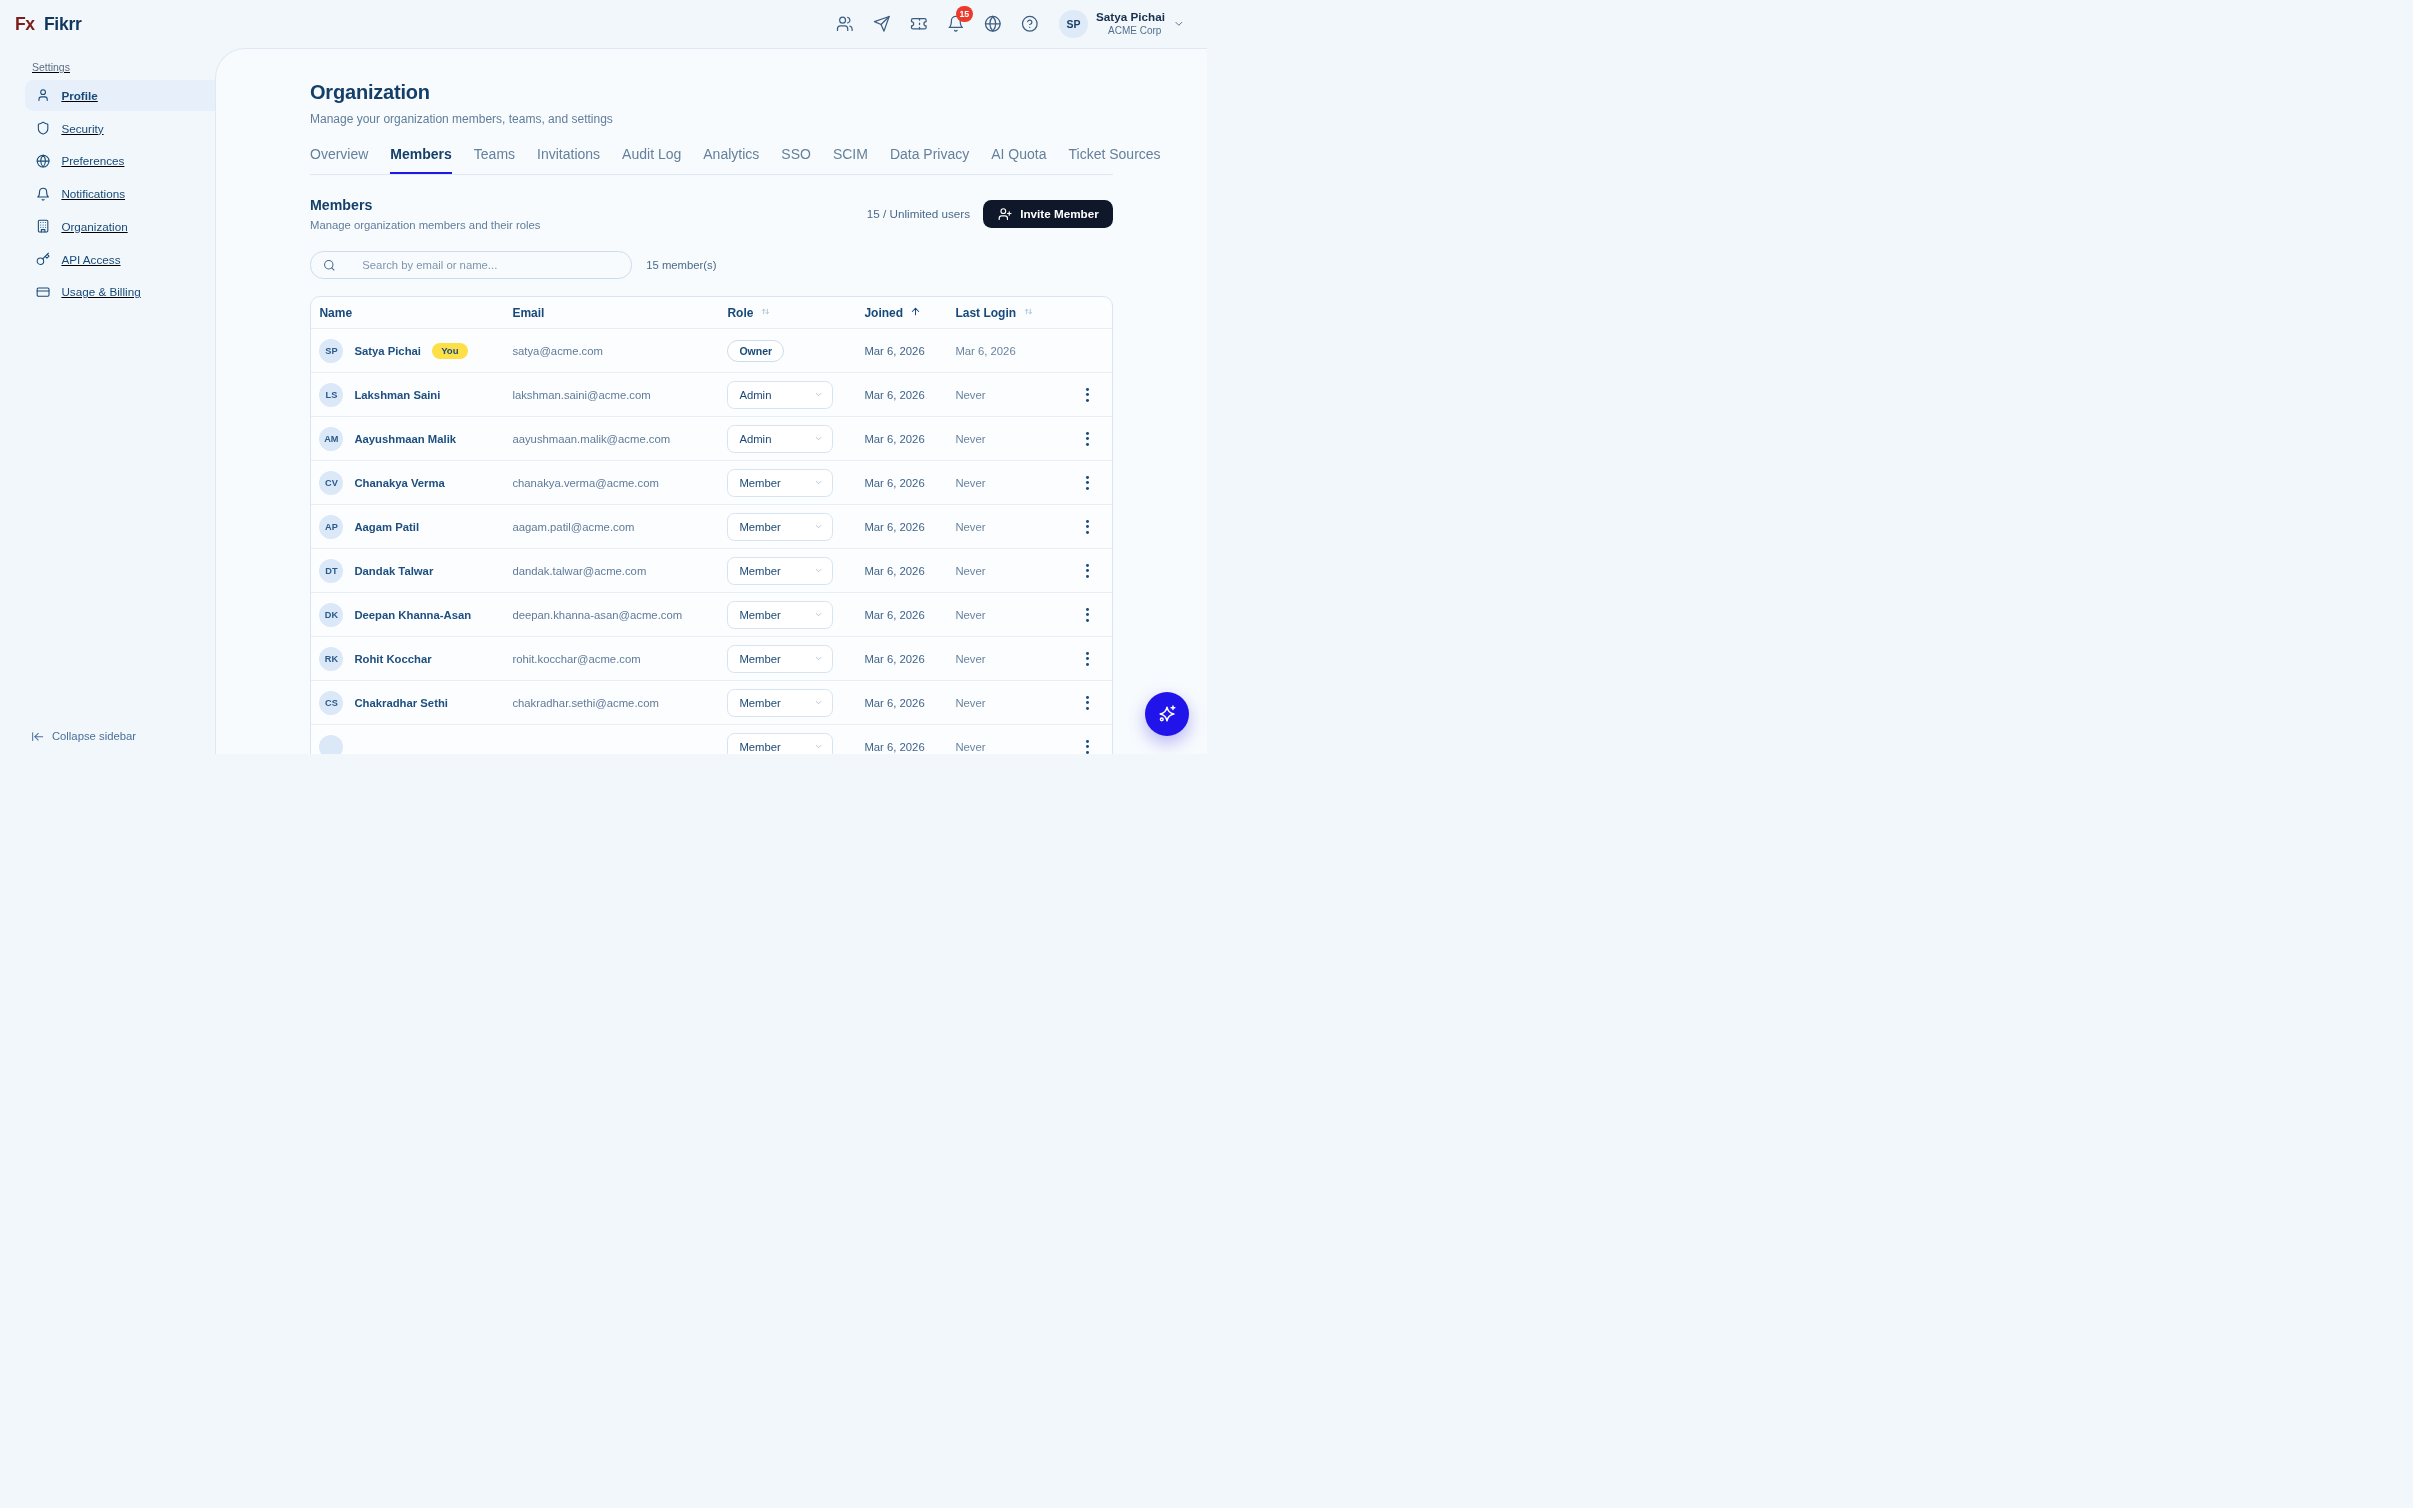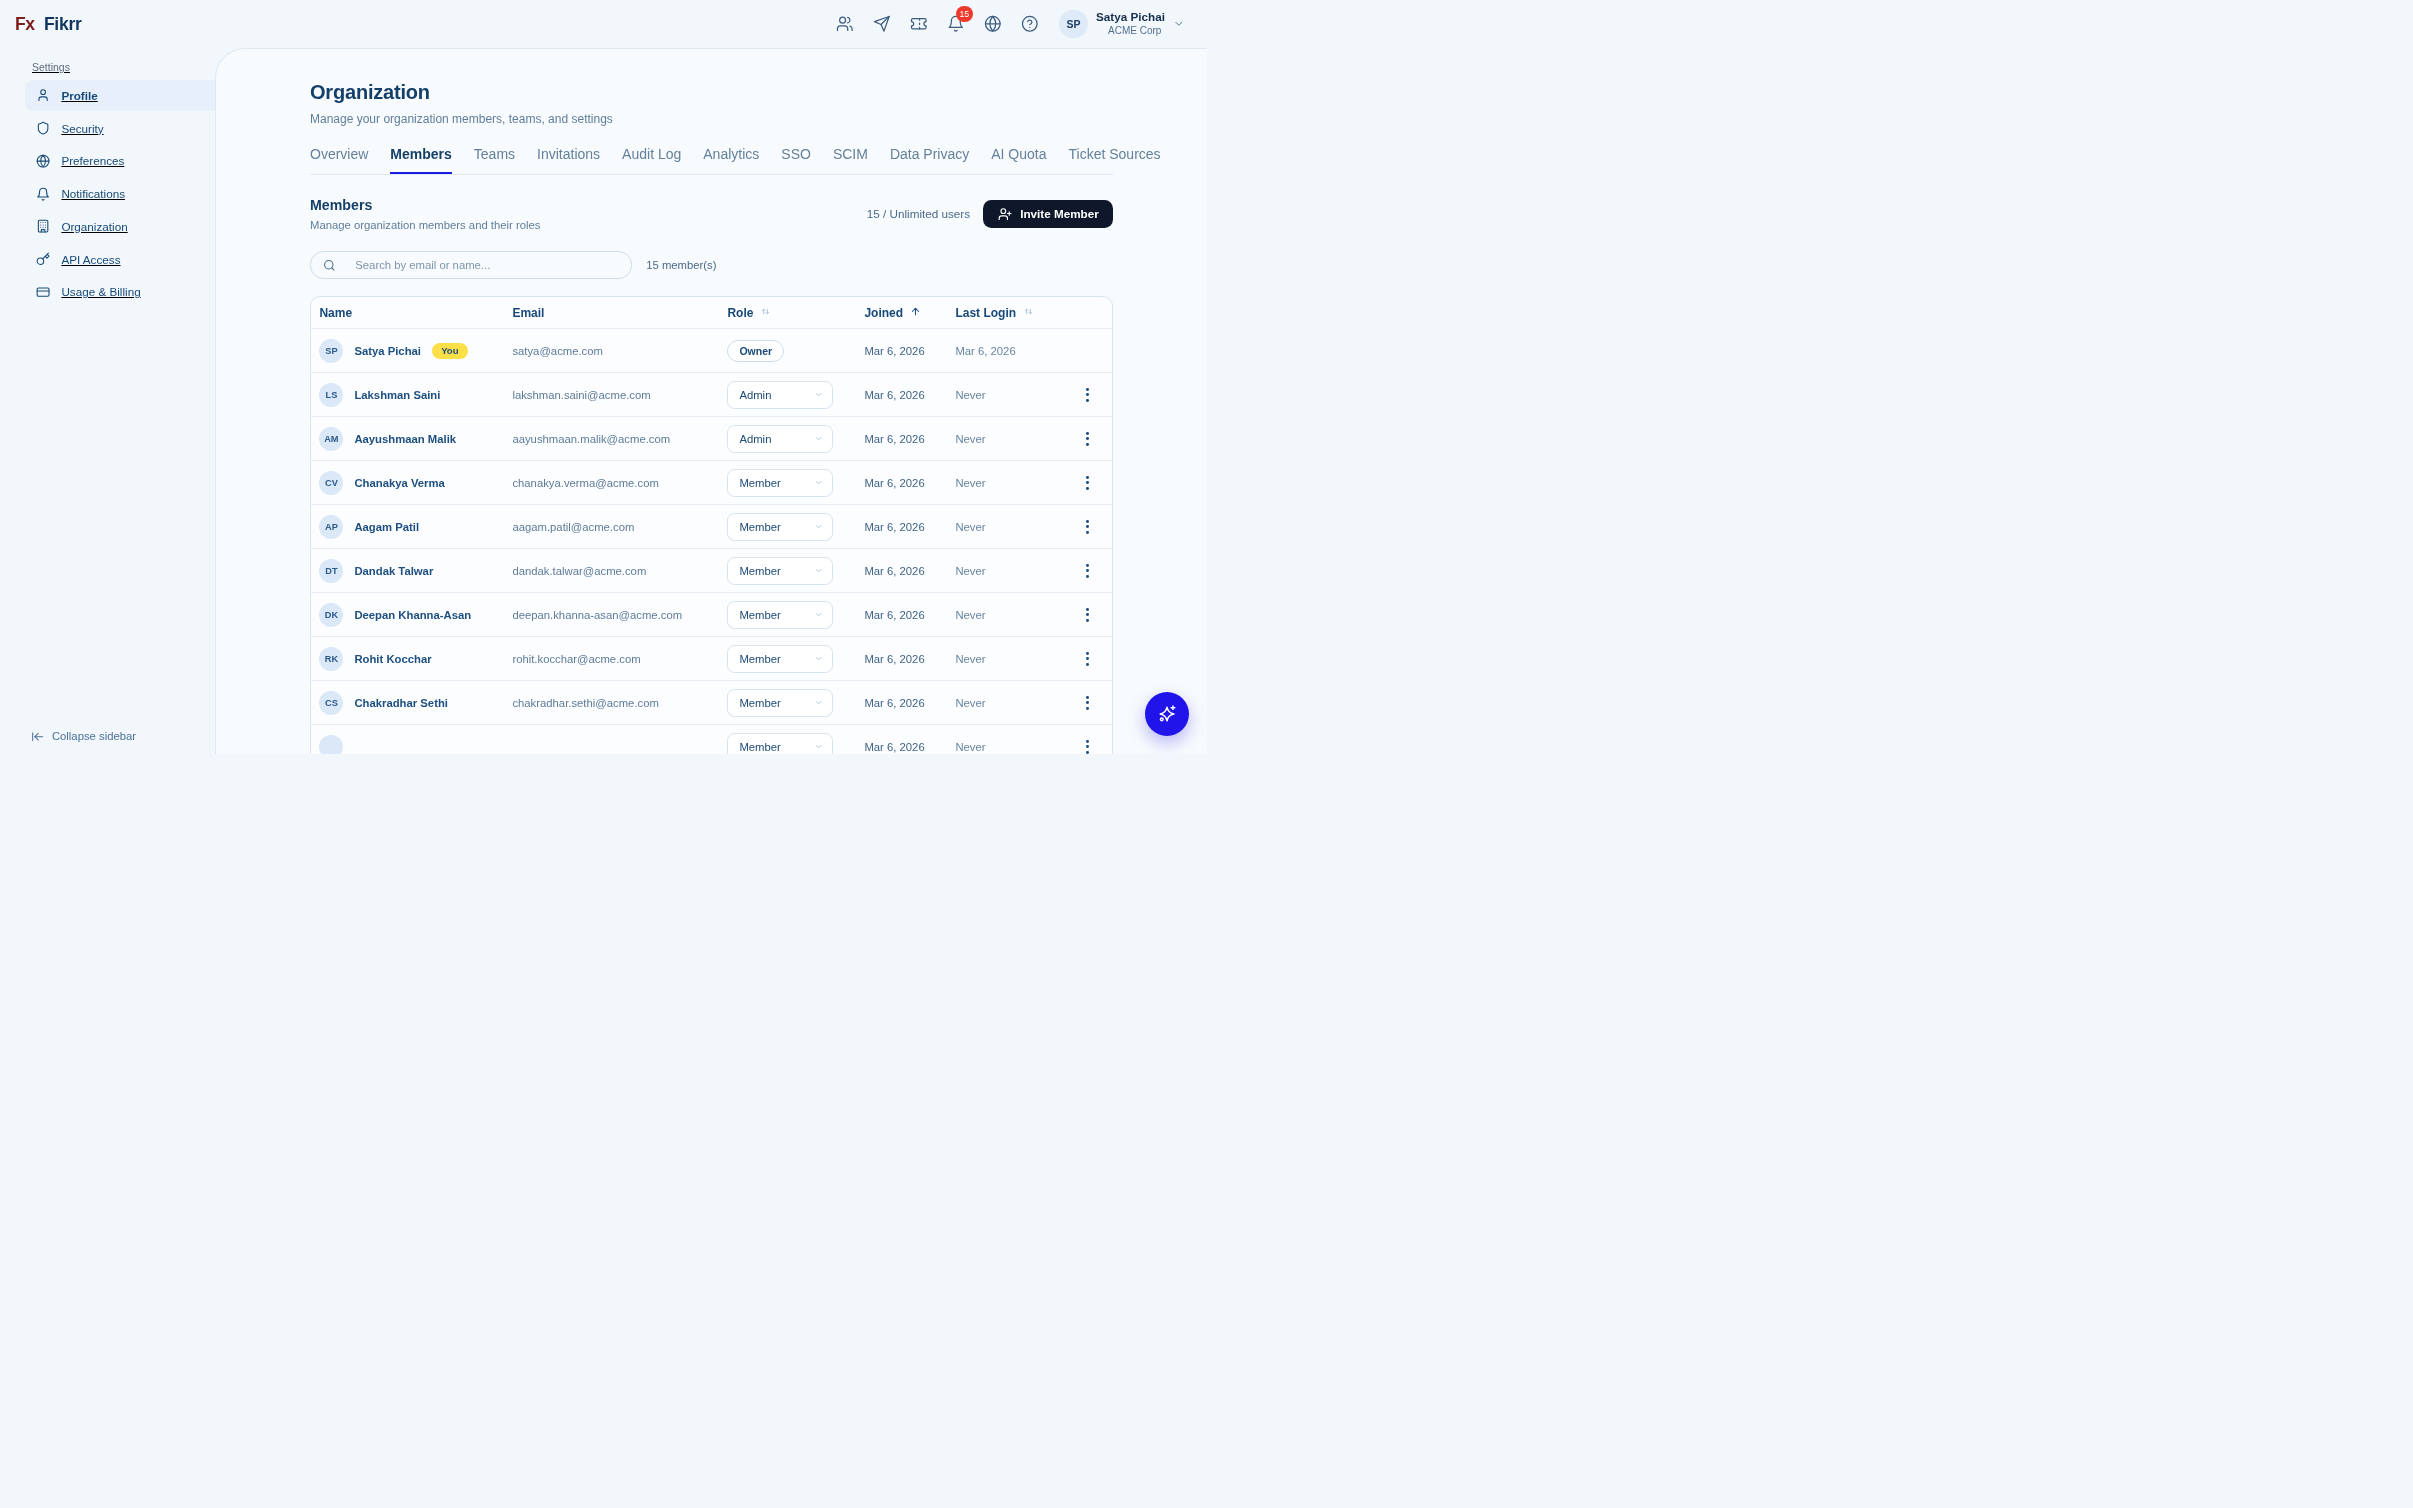--- a/index.html
+++ b/index.html
@@ -10,21 +10,21 @@
   .topbar{position:absolute;top:0;left:0;right:0;height:48px;display:flex;align-items:center;
           justify-content:space-between;padding:0 22px 0 15px;}
   .brand{display:flex;align-items:center;gap:9.2px;cursor:pointer;}
   .brand-fx{font-size:17.6px;font-weight:800;color:#7f1d1d;letter-spacing:-0.4px;}
   .brand-name{font-size:17.6px;font-weight:800;color:#12365e;letter-spacing:-0.3px;}
   .topbar-right{display:flex;align-items:center;}
   .icon-btn{width:32px;height:32px;display:flex;align-items:center;justify-content:center;
             color:#3d5d80;position:relative;background:none;border:none;cursor:pointer;padding:0;}
   .icon-btn svg{width:17.6px;height:17.6px;}
   .noti-badge{position:absolute;top:-2.5px;right:-0.8px;min-width:16px;height:16px;padding:0 3.4px;
-              border-radius:8.4px;background:#ee392d;color:#fff;font-size:8.8px;font-weight:400;
+              border-radius:8.4px;background:#ee392d;color:#fff;font-size:8.8px;font-weight:700;
               display:flex;align-items:center;justify-content:center;}
   .user-cluster{display:flex;align-items:center;gap:8.4px;margin-left:13.4px;cursor:pointer;}
   .hdr-avatar{width:28.5px;height:28.5px;border-radius:50%;background:#dfeaf8;color:#1c3f66;
               font-size:10.5px;font-weight:700;display:flex;align-items:center;justify-content:center;}
   .user-text{display:flex;flex-direction:column;line-height:1.25;}
   .user-name{font-size:11.7px;font-weight:700;color:#16314f;}
   .user-org{font-size:10px;color:#52708e;margin-left:12px;}
   .user-chevron{color:#52708e;display:flex;}
   .user-chevron svg{width:11.7px;height:11.7px;}
 
@@ -56,21 +56,21 @@
   .sec-title{margin:0;font-size:14.2px;font-weight:700;color:#143f68;}
   .sec-sub{margin:6.7px 0 0;font-size:11.3px;color:#5f7d9c;}
   .head-right{display:flex;align-items:center;gap:13.4px;}
   .usage{font-size:11.7px;color:#4a6a8c;}
   .invite-btn{height:28.5px;padding:0 14.2px;border-radius:8.4px;background:#0f172a;color:#fff;border:none;
               display:flex;align-items:center;gap:8.4px;font-size:11.7px;font-weight:600;cursor:pointer;}
   .invite-btn svg{width:14.2px;height:14.2px;}
 
   .search-row{display:flex;align-items:center;margin-top:20px;width:803px;}
   .search{width:322px;height:28px;border:0.8px solid #ccdcec;border-radius:13.4px;display:flex;
-          align-items:center;gap:18px;padding:0 11.7px;color:#476a8e;background:transparent;}
+          align-items:center;gap:25px;padding:0 11.7px;color:#476a8e;background:transparent;}
   .search svg{width:12.6px;height:12.6px;flex:0 0 auto;}
   .search input{border:none;outline:none;background:transparent;font-size:11.3px;color:#2d4f72;width:100%;}
   .search input::placeholder{color:#7e95ad;}
   .member-count{margin-left:14.2px;font-size:11.3px;color:#4a6a8c;}
 
   
   .table{margin-top:17px;width:803px;border:0.8px solid #d9e5f1;border-radius:10px;background:#fcfdff;overflow:hidden;}
   .thead,.trow{display:grid;grid-template-columns:193px 215px 137px 91px 109px 1fr;padding-left:8.4px;align-items:center;}
   .thead{height:31px;}
   .th{display:flex;align-items:flex-start;gap:6.7px;font-size:12px;font-weight:700;color:#17497a;}

